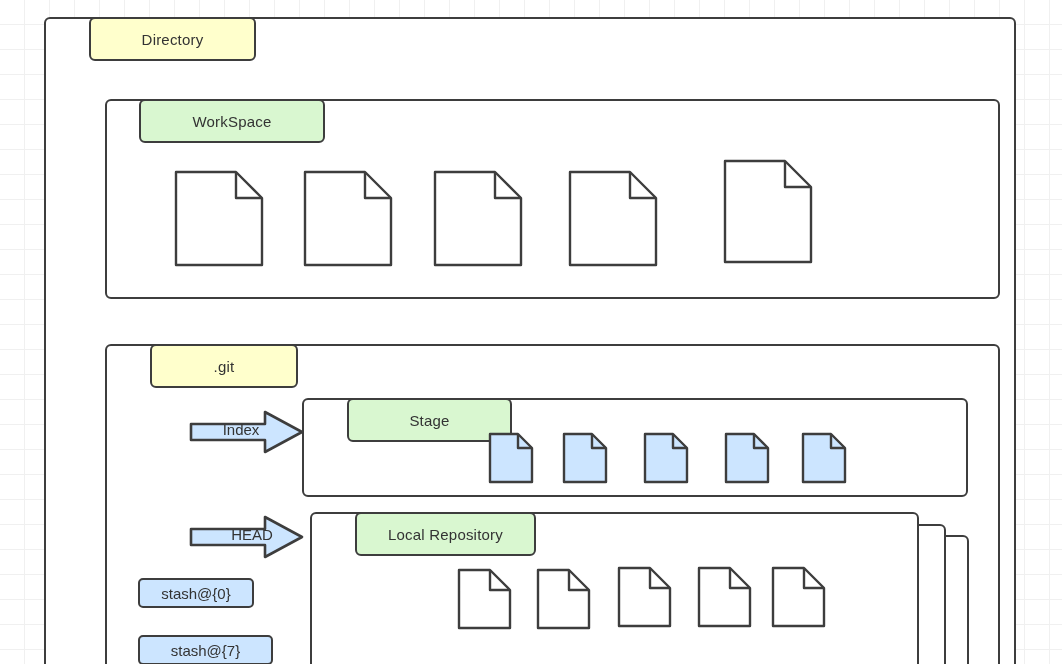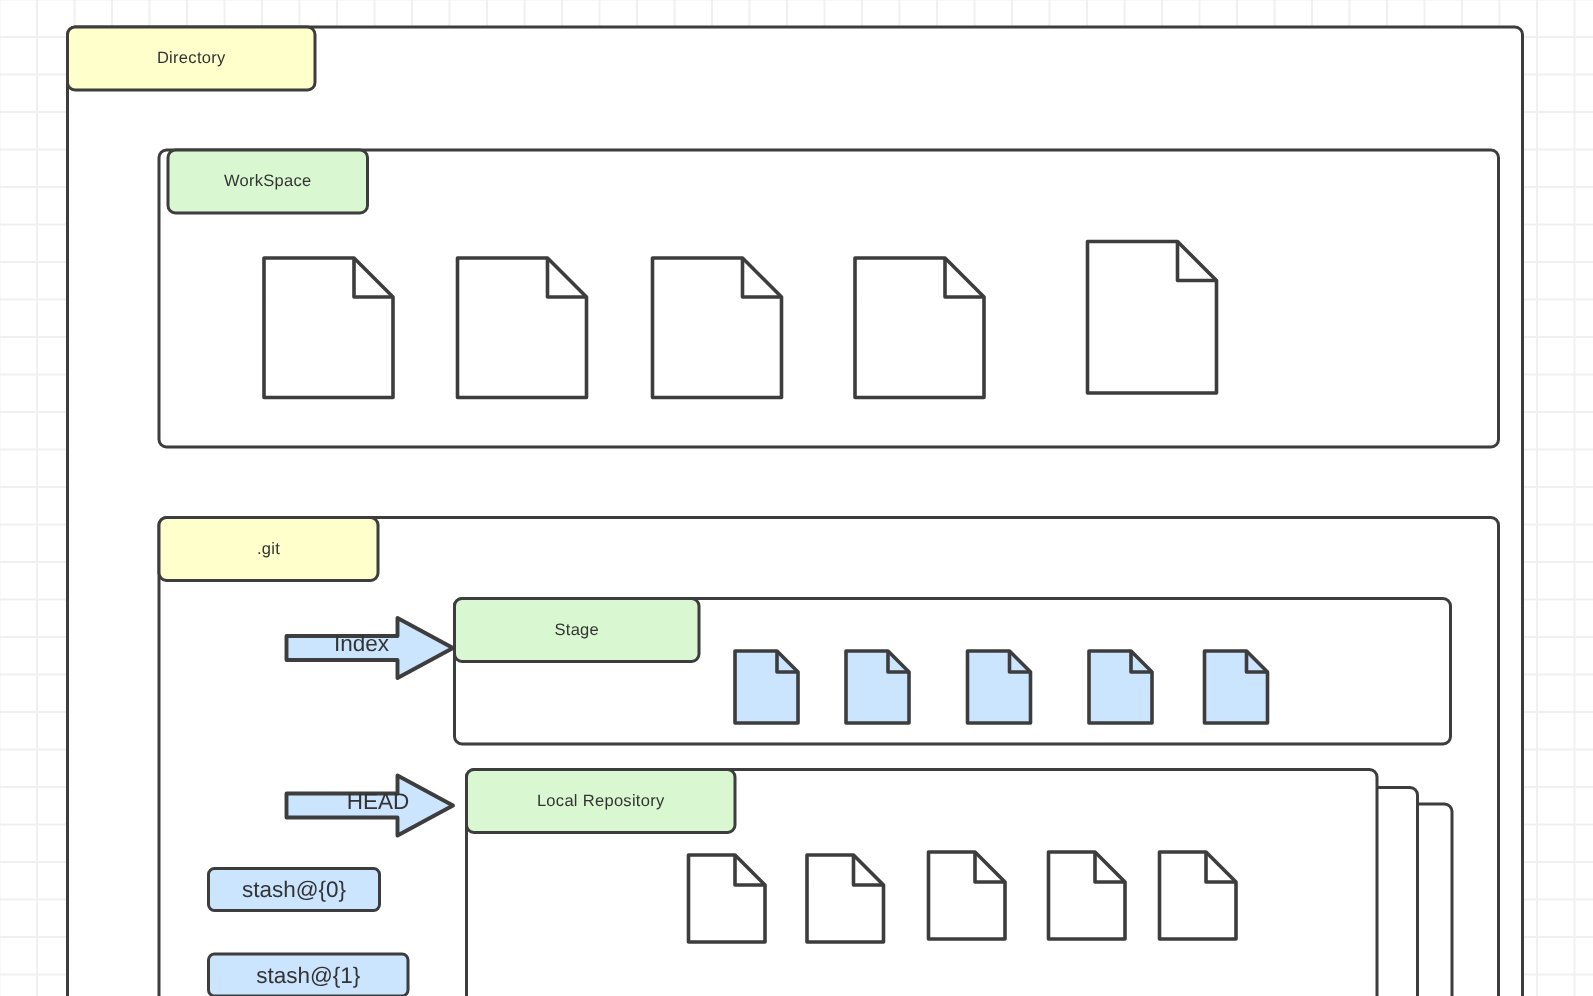--- a/index.html
+++ b/index.html
@@ -38,24 +38,25 @@
 
   
   .label-box {
     position: absolute;
     border: 2px solid #3d3d3d;
     border-radius: 6px;
     box-sizing: border-box;
     display: flex;
     align-items: center;
     justify-content: center;
-    font-size: 11px;
+    font-size: 15px;
     color: #333333;
     letter-spacing: .2px;
     white-space: nowrap;
+    margin-left: 45px;
   }
   .label-yellow { background: #ffffcc; }
   .label-green  { background: #d9f7d0; }
   .label-blue   { background: #cce5ff; }
 
   
   .file-icon {
     position: absolute;
   }
   .file-icon svg { display: block; }
@@ -92,21 +93,21 @@
 <div id="canvas">
 
   <div class="container-box" style="left:44px; top:17px; width:972px; height:700px;"></div>
 
   <div class="label-box label-yellow" style="left:44px; top:17px; width:167px; height:44px;">
     <span>Directory</span>
   </div>
 
   <div class="container-box" style="left:105px; top:99px; width:895px; height:200px;"></div>
 
-  <div class="label-box label-green" style="left:111px; top:99px; width:135px; height:44px;">
+  <div class="label-box label-green" style="left:94px; top:99px; width:186px; height:44px;">
     <span>WorkSpace</span>
   </div>
 
   <div class="file-icon" style="left:174px; top:170px;">
     <svg width="90" height="97" viewBox="0 0 90 97">
       <path d="M2 2 H62 L88 28 V95 H2 Z" fill="#ffffff" stroke="#3d3d3d" stroke-width="2.4" stroke-linejoin="round"></path>
       <path d="M62 2 V28 H88" fill="none" stroke="#3d3d3d" stroke-width="2.4" stroke-linejoin="round"></path>
     </svg>
   </div>
   <div class="file-icon" style="left:303px; top:170px;">
@@ -231,16 +232,16 @@
     <svg width="55" height="62" viewBox="0 0 55 62">
       <path d="M2 2 H33 L53 22 V60 H2 Z" fill="#ffffff" stroke="#3d3d3d" stroke-width="2.4" stroke-linejoin="round"></path>
       <path d="M33 2 V22 H53" fill="none" stroke="#3d3d3d" stroke-width="2.4" stroke-linejoin="round"></path>
     </svg>
   </div>
 
   <div class="stash-item label-blue" style="left:138px; top:578px; width:116px; height:30px;">
     <span>stash@{0}</span>
   </div>
   <div class="stash-item label-blue" style="left:138px; top:635px; width:135px; height:30px;">
-    <span>stash@{1}</span>
+    <span>stash@{7}</span>
   </div>
 
 </div>
 
 </body></html>

